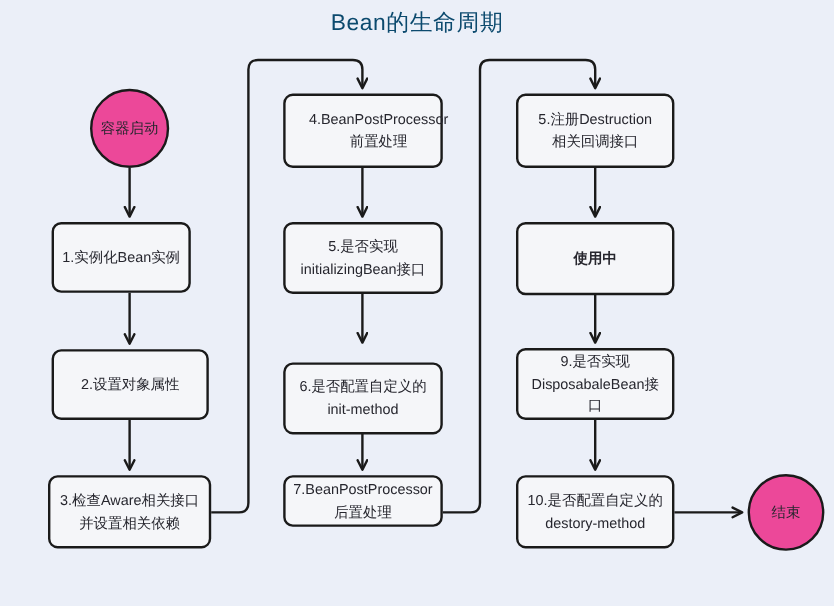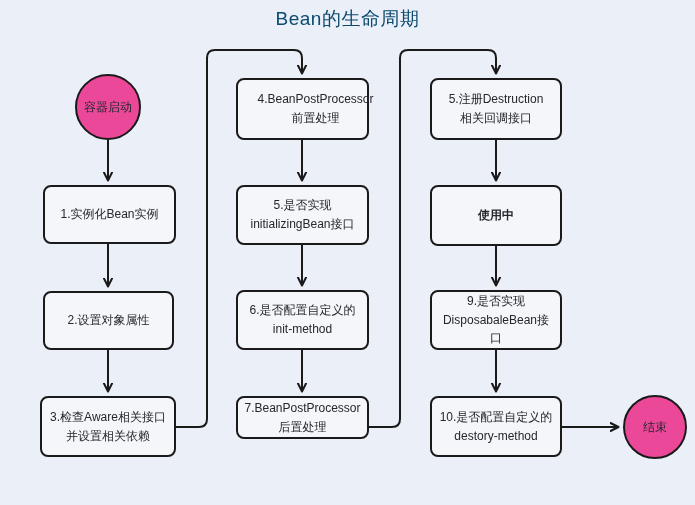--- a/index.html
+++ b/index.html
@@ -41,26 +41,26 @@
     text-align:center;
     padding:4px 6px;
   }
   .circle{
     border-radius:50%;
     background:#ec4899;
     padding:0;
   }
   
   .n-start {left:75px; top:74px; width:66px; height:66px;}
-  .n-step1 {left:43px; top:185px; width:133px; height:59px;}
+  .n-step1 {left:43px; top:185px; width:116px; height:59px;}
   .n-step2 {left:43px; top:291px; width:131px; height:59px;}
   .n-step3 {left:40px; top:396px; width:136px; height:61px;}
   .n-step4 {left:236px; top:78px;  width:133px; height:62px;padding-left:32px;}
   .n-step5 {left:236px; top:185px; width:133px; height:60px;}
-  .n-step6 {left:236px; top:290px; width:133px; height:60px;justify-content:center;}
+  .n-step6 {left:236px; top:302px; width:133px; height:60px;justify-content:center;}
   .n-step7 {left:236px; top:396px; width:133px; height:43px;}
   .n-step8 {left:430px; top:78px;  width:132px; height:62px;}
   .n-using {left:430px; top:185px; width:132px; height:61px;font-weight:bold;}
   .n-step9 {left:430px; top:290px; width:132px; height:60px;}
   .n-step10{left:430px; top:396px; width:132px; height:61px;}
   .n-end   {left:623px; top:395px; width:64px;  height:64px;}
 </style>
 </head>
 <body>
 

